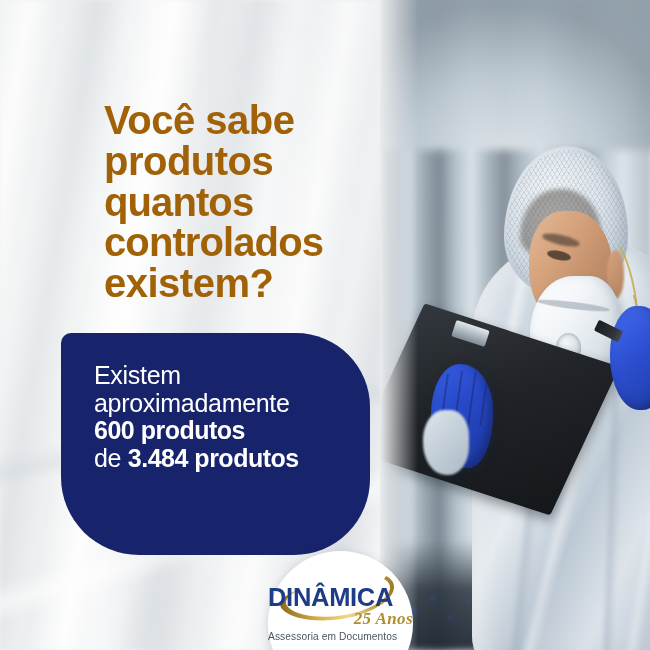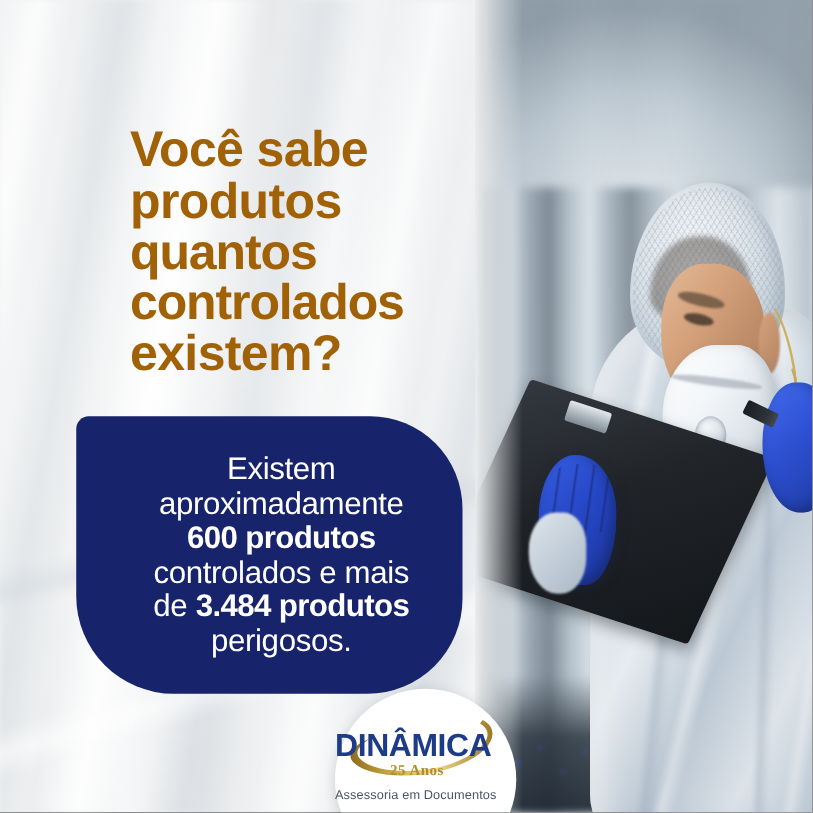--- a/index.html
+++ b/index.html
@@ -389,21 +389,20 @@
 
   
   .card {
     position: absolute;
     left: 61px;
     top: 333px;
     width: 309px;
     height: 222px;
     background: #17236b;
     border-radius: 10px 74px 76px 78px;
-    text-align: center;
   }
   .card-text {
     position: absolute;
     left: 33px;
     top: 29px;
     width: 262px;
     color: #ffffff;
     font-size: 25px;
     line-height: 1.1;
     letter-spacing: -.3px;
@@ -447,26 +446,27 @@
     font-size: 25.5px;
     font-weight: 800;
     letter-spacing: -.3px;
     color: #1d3b86;
   }
   .logo-years {
     position: absolute;
     left: 0;
     top: 42px;
     width: 145px;
-    text-align: left;
+    text-align: right;
     padding-left: 44px;
     box-sizing: border-box;
     font-family: "Liberation Serif", serif;
+    font-style: italic;
     font-weight: 700;
-    font-size: 12px;
+    font-size: 17px;
     color: #b08d2e;
     letter-spacing: .4px;
   }
   .logo-tag {
     position: absolute;
     left: 0;
     top: 64px;
     width: 145px;
     font-size: 10.2px;
     font-weight: 400;
@@ -525,23 +525,21 @@
     <span class="hl-line hl-bold">quantos</span>
     <span class="hl-line hl-bold">controlados</span>
     <span class="hl-line hl-reg">existem?</span>
   </div>
 
   <div class="card">
     <div class="card-text">
       <span class="ct-line"><span class="ct-reg">Existem</span></span>
       <span class="ct-line"><span class="ct-reg">aproximadamente</span></span>
       <span class="ct-line"><span class="ct-bold">600 produtos</span></span>
-      <span class="ct-line"><span class="ct-reg">controlados e mais</span></span>
       <span class="ct-line"><span class="ct-reg">de </span><span class="ct-bold">3.484 produtos</span></span>
-      <span class="ct-line"><span class="ct-reg">perigosos.</span></span>
     </div>
   </div>
 
   <div class="logo-badge">
     <div class="logo-inner">
       <svg class="logo-swoosh" viewBox="0 0 129 62">
         <defs>
           <linearGradient id="gold" x1="0" y1="0" x2="1" y2="0">
             <stop offset="0" stop-color="#8c6d1c"></stop>
             <stop offset=".35" stop-color="#d8b34e"></stop>

